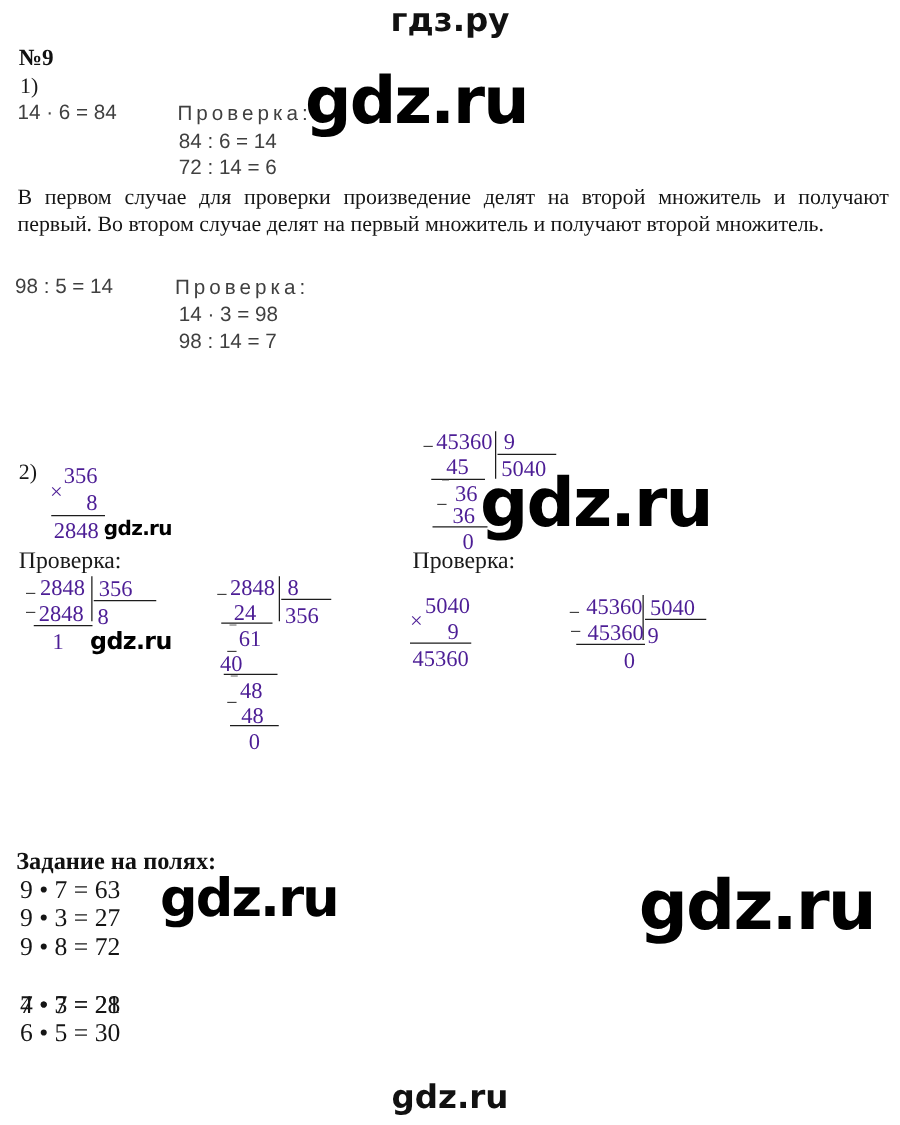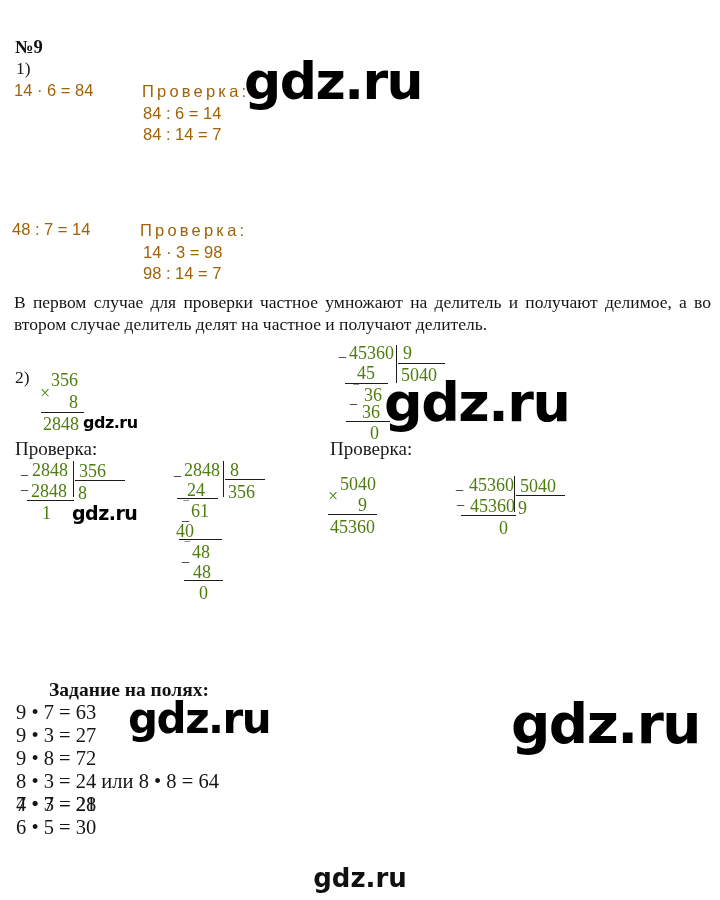--- a/index.html
+++ b/index.html
@@ -1,61 +1,62 @@
 <!DOCTYPE html>
 <html><head>
 <meta charset="utf-8">
 <style>
   html,body { margin:0; padding:0; background:#fff; }
   .page { position:relative; width:720px; height:900px; background:#ffffff; overflow:hidden;
           font-family:"Liberation Serif", serif; color:#1a1a1a; }
   .abs { position:absolute; white-space:nowrap; line-height:1.12; }
-  .sans { font-family:"Liberation Sans", sans-serif; font-size:16.5px; color:#a16207; }
+  .sans { font-family:"Liberation Sans", sans-serif; font-size:16.5px; color:#404040; }
   .spaced { letter-spacing:3.2px; }
   .serif17 { font-size:17.5px; }
   .serif19 { font-size:19px; }
-  .dnum { font-size:18px; color:#4d7c0f; }
+  .dnum { font-size:18px; color:#4c1d95; }
   .list20 { font-size:20.5px; color:#151515; }
   .bold { font-weight:bold; }
   .para { width:697px; text-align:justify; white-space:normal; font-size:17.5px; line-height:21.6px; color:#151515; }
   .wm { font-family:"DejaVu Sans", sans-serif; font-weight:bold; color:#000; letter-spacing:-1.5px; line-height:0.95; }
   .wm-sm { font-family:"DejaVu Sans", sans-serif; font-weight:bold; color:#000; letter-spacing:-0.5px; }
   .sitetxt { left:0; width:720px; text-align:center; font-family:"DejaVu Sans", sans-serif; font-weight:bold; font-size:26px; color:#111; }
   .hline { position:absolute; height:0; border-top:1.6px solid #1c1c1c; }
   .vline { position:absolute; width:0; border-left:1.6px solid #1c1c1c; }
   .minus { font-size:16px; color:#222; }
   .minus-sm { font-size:12px; color:#333; }
   .divblock, .multblock { position:absolute; }
 </style>
 </head>
 <body>
 
 <div class="page">
 
+  <div class="abs sitetxt" style="top:3px;">гдз.ру</div>
 
   <div class="abs wm" style="left:244px; top:57px; font-size:52px;">gdz.ru</div>
   <div class="abs wm" style="left:384px; top:377px; font-size:54px;">gdz.ru</div>
   <div class="abs wm" style="left:128px; top:699px; font-size:42px;">gdz.ru</div>
   <div class="abs wm" style="left:511px; top:698px; font-size:55px;">gdz.ru</div>
 
   <div class="abs bold" style="left:15px; top:37px; font-size:18.5px; color:#111;">№9</div>
 
   <div class="abs serif17" style="left:16px; top:59px;">1)</div>
   <div class="abs sans" style="left:14px; top:81px;">14 · 6 = 84</div>
   <div class="abs sans spaced" style="left:142px; top:82px;">Проверка:</div>
   <div class="abs sans" style="left:143px; top:104px;">84 : 6 = 14</div>
-  <div class="abs sans" style="left:143px; top:125px;">84 : 14 = 7</div>
+  <div class="abs sans" style="left:143px; top:125px;">72 : 14 = 6</div>
 
+  <div class="abs para" style="left:14px; top:147px;">В первом случае для проверки произведение делят на второй  множитель и получают первый. Во втором случае делят на первый множитель и получают второй множитель.</div>
 
-  <div class="abs sans" style="left:12px; top:220px;">48 : 7 = 14</div>
+  <div class="abs sans" style="left:12px; top:220px;">98 : 5 = 14</div>
   <div class="abs sans spaced" style="left:140px; top:221px;">Проверка:</div>
   <div class="abs sans" style="left:143px; top:243px;">14 · 3 = 98</div>
   <div class="abs sans" style="left:143px; top:264px;">98 : 14 = 7</div>
 
-  <div class="abs para" style="left:14px; top:292px;">В первом случае для проверки частное умножают на делитель и получают делимое, а во втором случае делитель делят на частное и получают делитель.</div>
 
   <div class="abs serif17" style="left:15px; top:368px;">2)</div>
 
   <div class="multblock" style="left:38px; top:370px; width:90px; height:62px;">
     <div class="abs dnum" style="left:2px; top:13px;">×</div>
     <div class="abs dnum" style="left:13px; top:0px;">356</div>
     <div class="abs dnum" style="left:31px; top:22px;">8</div>
     <div class="hline" style="left:3px; top:42px; width:43px;"></div>
     <div class="abs dnum" style="left:5px; top:44px;">2848</div>
   </div>
@@ -131,24 +132,23 @@
     <div class="vline" style="left:59px; top:3px; height:36px;"></div>
     <div class="abs dnum" style="left:65px; top:3px;">5040</div>
     <div class="hline" style="left:61px; top:22px; width:49px;"></div>
     <div class="abs minus" style="left:1px; top:24px;">−</div>
     <div class="abs dnum" style="left:15px; top:23px;">45360</div>
     <div class="abs dnum" style="left:63px; top:25px;">9</div>
     <div class="hline" style="left:6px; top:42px; width:55px;"></div>
     <div class="abs dnum" style="left:44px; top:45px;">0</div>
   </div>
 
-  <div class="abs bold" style="left:13px; top:679px; font-size:19.5px; color:#111;margin-left:36px;">Задание на полях:</div>
+  <div class="abs bold" style="left:13px; top:679px; font-size:19.5px; color:#111;">Задание на полях:</div>
   <div class="abs list20" style="left:16px; top:701px;">9 • 7 = 63</div>
   <div class="abs list20" style="left:16px; top:724px;">9 • 3 = 27</div>
   <div class="abs list20" style="left:16px; top:747px;">9 • 8 = 72</div>
-  <div class="abs list20" style="left:16px; top:770px;">8 • 3 = 24 или 8 • 8 = 64</div>
   <div class="abs list20" style="left:16px; top:793px;text-align:right;">7 • 3 = 21</div>
   <div class="abs list20" style="left:16px; top:816px;">6 • 5 = 30</div>
   <div class="abs list20" style="left:16px; top:793px;">4 • 7 = 28</div>
 
   <div class="abs sitetxt" style="top:864px;">gdz.ru</div>
 
 </div>
 
 </body></html>

